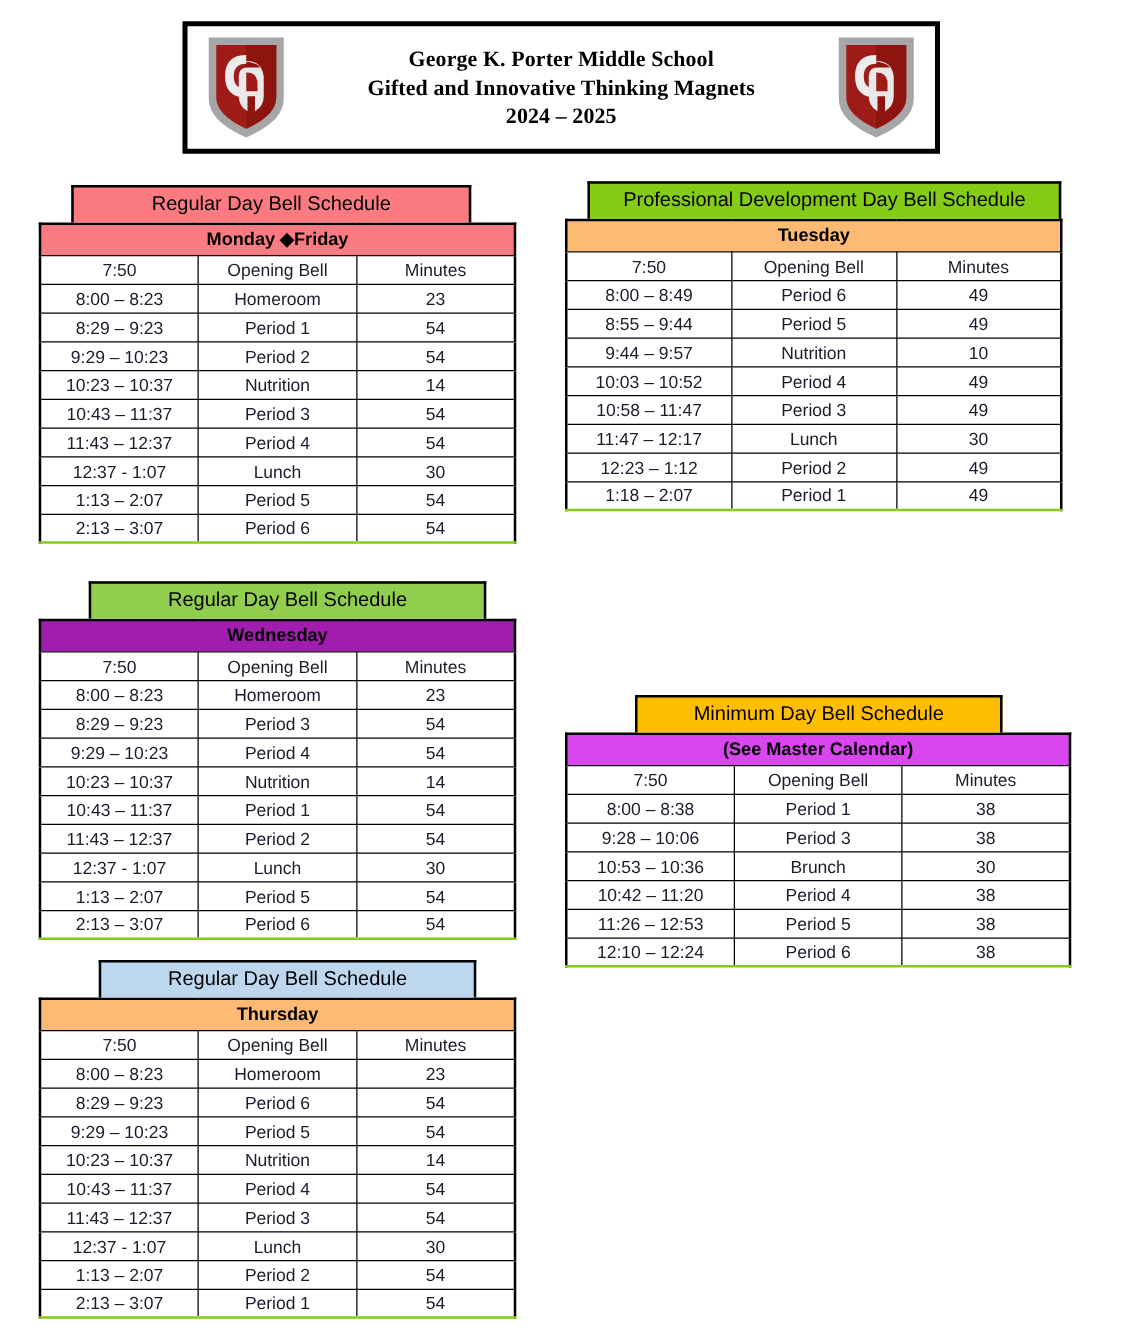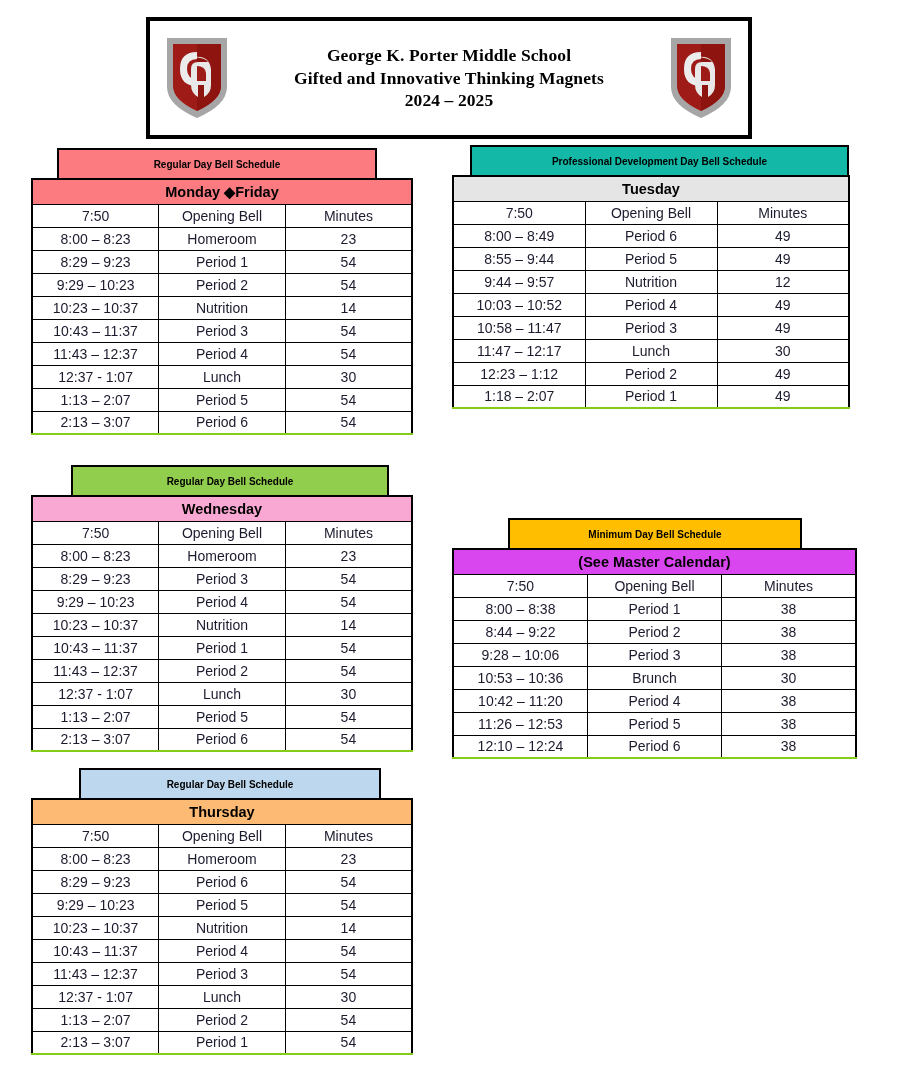--- a/index.html
+++ b/index.html
@@ -12,21 +12,21 @@
     position: relative;
     overflow: hidden;
   }
 
   
   #header-box {
     position: absolute;
     left: 146px;
     top: 17px;
     width: 606px;
-    height: 122px;
+    height: 106px;
     border: 4px solid #000000;
     background: #ffffff;
     display: flex;
     align-items: center;
     justify-content: space-between;
     padding: 0 14px;
   }
   .crest {
     width: 66px;
     height: 86px;
@@ -48,22 +48,22 @@
   .sched {
     position: absolute;
   }
   .banner {
     height: 30px;
     border: 2px solid #000000;
     border-bottom: none;
     display: flex;
     align-items: center;
     justify-content: center;
-    font-weight: bold;
-    font-size: 10px;
+    font-weight: normal;
+    font-size: 16px;
     color: #000000;
     position: relative;
     z-index: 2;
   }
   table.sched-table {
     border-collapse: collapse;
     width: 100%;
     table-layout: fixed;
     position: relative;
     z-index: 1;
@@ -97,29 +97,29 @@
   .c-time  { width: 31%; }
   .c-event { width: 40%; }
   .c-min   { width: 29%; }
 
   
   #block-monday   { left: 31px;  top: 148px; width: 382px; }
   #block-monday .banner { margin-left: 26px; margin-right: 36px; background: #FB7B80; }
   #block-monday .dayrow th { background: #FB7B80; }
 
   #block-tuesday  { left: 452px; top: 145px; width: 398px; }
-  #block-tuesday .banner { margin-left: 18px; margin-right: 1px; background: #14b8a6; }
-  #block-tuesday .dayrow th { background: #e5e5e5; margin-top: 43px; }
+  #block-tuesday .banner { margin-left: 18px; margin-right: 1px; background: #84cc16; }
+  #block-tuesday .dayrow th { background: #fdba74; margin-top: 43px; }
 
   #block-wednesday { left: 31px;  top: 465px; width: 382px; }
   #block-wednesday .banner { margin-left: 40px; margin-right: 24px; background: #92CE4E; }
-  #block-wednesday .dayrow th { background: #f9a8d4; }
+  #block-wednesday .dayrow th { background: #a21caf; }
 
   #block-minimum  { left: 452px; top: 518px; width: 405px; }
-  #block-minimum .banner { margin-left: 56px; margin-right: 55px; background: #FFBF00; }
+  #block-minimum .banner { margin-left: 56px; margin-right: 55px; background: #FFBF00; margin-top: 38px; }
   #block-minimum .dayrow th { background: #d946ef; }
 
   #block-thursday { left: 31px;  top: 768px; width: 382px; }
   #block-thursday .banner { margin-left: 48px; margin-right: 32px; background: #BDD7EE; }
   #block-thursday .dayrow th { background: #fdba74; }
 </style>
 </head>
 <body>
 
 <div id="header-box">
@@ -228,21 +228,21 @@
           <td>49</td>
         </tr>
       <tr>
           <td>8:55 – 9:44</td>
           <td>Period 5</td>
           <td>49</td>
         </tr>
       <tr>
           <td>9:44 – 9:57</td>
           <td>Nutrition</td>
-          <td>12</td>
+          <td>10</td>
         </tr>
       <tr>
           <td>10:03 – 10:52</td>
           <td>Period 4</td>
           <td>49</td>
         </tr>
       <tr>
           <td>10:58 – 11:47</td>
           <td>Period 3</td>
           <td>49</td>
@@ -338,25 +338,20 @@
         <td class="c-time">7:50</td>
         <td class="c-event">Opening Bell</td>
         <td class="c-min">Minutes</td>
       </tr>
       <tr>
           <td>8:00 – 8:38</td>
           <td>Period 1</td>
           <td>38</td>
         </tr>
       <tr>
-          <td>8:44 – 9:22</td>
-          <td>Period 2</td>
-          <td>38</td>
-        </tr>
-      <tr>
           <td>9:28 – 10:06</td>
           <td>Period 3</td>
           <td>38</td>
         </tr>
       <tr>
           <td>10:53 – 10:36</td>
           <td>Brunch</td>
           <td>30</td>
         </tr>
       <tr>

